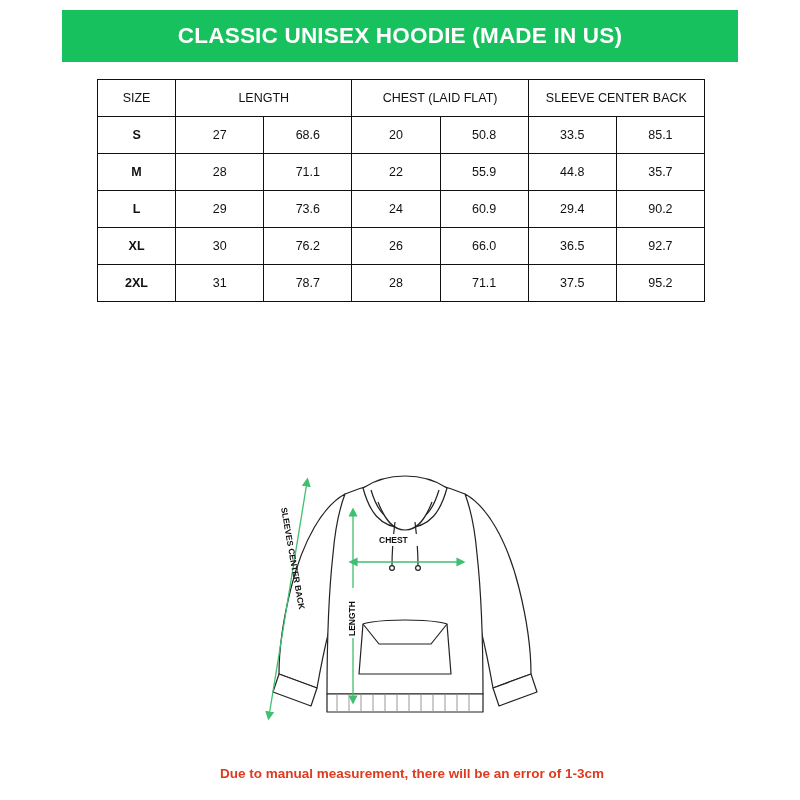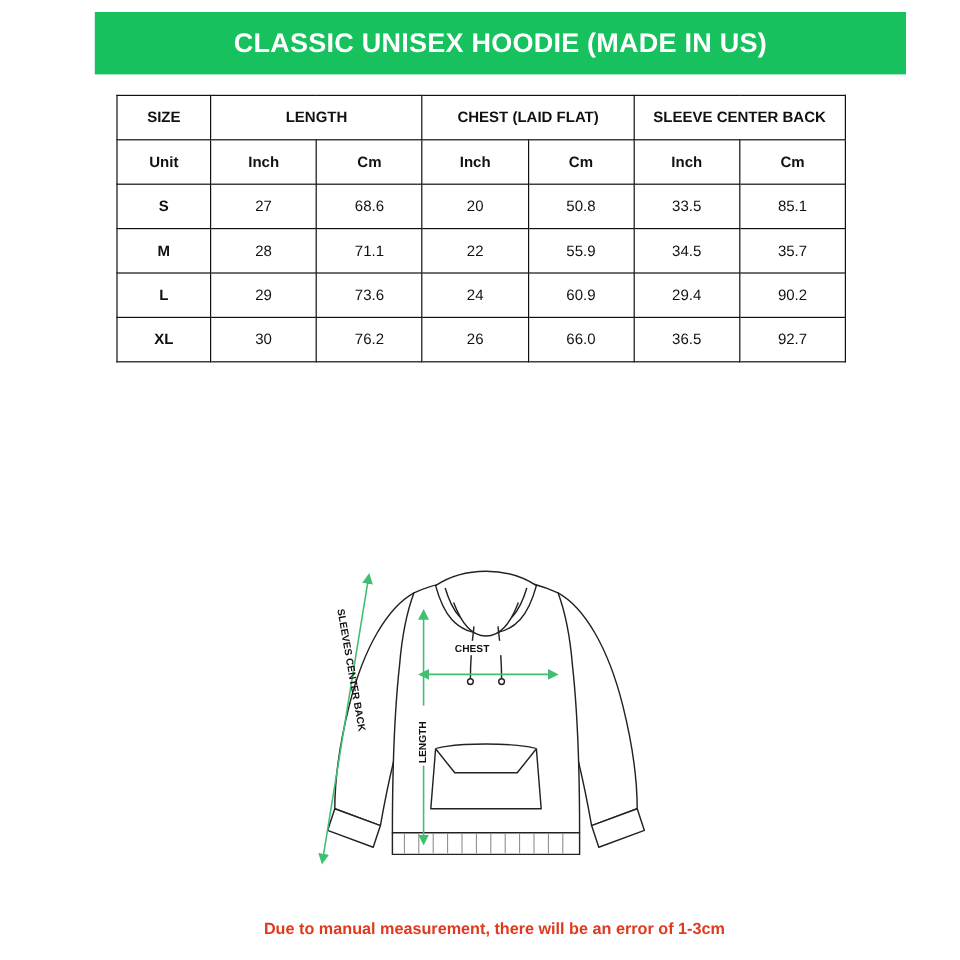--- a/index.html
+++ b/index.html
@@ -24,21 +24,20 @@
   .header {
     position: absolute;
     left: 62px;
     top: 10px;
     width: 676px;
     height: 52px;
     background: #16c15e;
     display: flex;
     align-items: center;
     justify-content: center;
-    margin-left: 17px;
   }
   .header-title {
     color: #ffffff;
     font-size: 22.5px;
     font-weight: bold;
     letter-spacing: 0.2px;
     text-align: center;
     white-space: nowrap;
   }
 
@@ -57,21 +56,21 @@
   table.size-table td, table.size-table th {
     border: 1px solid #111111;
     text-align: center;
     font-size: 12.5px;
     color: #111111;
     padding: 0;
     height: 36px;
     vertical-align: middle;
   }
   table.size-table th {
-    font-weight: bold;
+    font-weight: normal;
   }
   .col-size { width: 78px; }
   .col-cell { width: 88px; }
   .unit-row td { font-weight: bold; font-size: 12px; }
   .size-col-cell { font-weight: bold; font-size: 12.5px; }
   .data-cell { font-size: 12.5px; }
 
   
   .illustration {
     position: absolute;
@@ -117,66 +116,66 @@
         <col class="col-cell">
           <col class="col-cell">
       </colgroup>
       <thead>
         <tr>
           <th>SIZE</th>
           <th colspan="2">LENGTH</th>
           <th colspan="2">CHEST (LAID FLAT)</th>
           <th colspan="2">SLEEVE CENTER BACK</th>
         </tr>
-        <tr class="unit-row">
-          <td>Unit</td>
-          <td>Inch</td>
-          <td>Cm</td>
-          <td>Inch</td>
-          <td>Cm</td>
-          <td>Inch</td>
-          <td>Cm</td>
-        </tr>
       </thead>
       <tbody>
         <tr>
           <td class="size-col-cell">S</td>
           <td class="data-cell">27</td>
           <td class="data-cell">68.6</td>
           <td class="data-cell">20</td>
           <td class="data-cell">50.8</td>
           <td class="data-cell">33.5</td>
           <td class="data-cell">85.1</td>
         </tr>
         <tr>
           <td class="size-col-cell">M</td>
           <td class="data-cell">28</td>
           <td class="data-cell">71.1</td>
           <td class="data-cell">22</td>
           <td class="data-cell">55.9</td>
-          <td class="data-cell">34.5</td>
+          <td class="data-cell">44.8</td>
           <td class="data-cell">35.7</td>
         </tr>
         <tr>
           <td class="size-col-cell">L</td>
           <td class="data-cell">29</td>
           <td class="data-cell">73.6</td>
           <td class="data-cell">24</td>
           <td class="data-cell">60.9</td>
           <td class="data-cell">29.4</td>
           <td class="data-cell">90.2</td>
         </tr>
         <tr>
           <td class="size-col-cell">XL</td>
           <td class="data-cell">30</td>
           <td class="data-cell">76.2</td>
           <td class="data-cell">26</td>
           <td class="data-cell">66.0</td>
           <td class="data-cell">36.5</td>
           <td class="data-cell">92.7</td>
+        </tr>
+        <tr>
+          <td class="size-col-cell">2XL</td>
+          <td class="data-cell">31</td>
+          <td class="data-cell">78.7</td>
+          <td class="data-cell">28</td>
+          <td class="data-cell">71.1</td>
+          <td class="data-cell">37.5</td>
+          <td class="data-cell">95.2</td>
         </tr>
       </tbody>
     </table>
   </div>
 
   <div class="illustration">
     <svg width="320" height="300" viewBox="0 0 320 300" xmlns="http://www.w3.org/2000/svg">
       <defs>
         <marker id="arrHead" markerWidth="7" markerHeight="7" refX="3.5" refY="3.5" orient="auto">
           <path d="M0,0 L7,3.5 L0,7 z" fill="#3fbf6f"></path>

